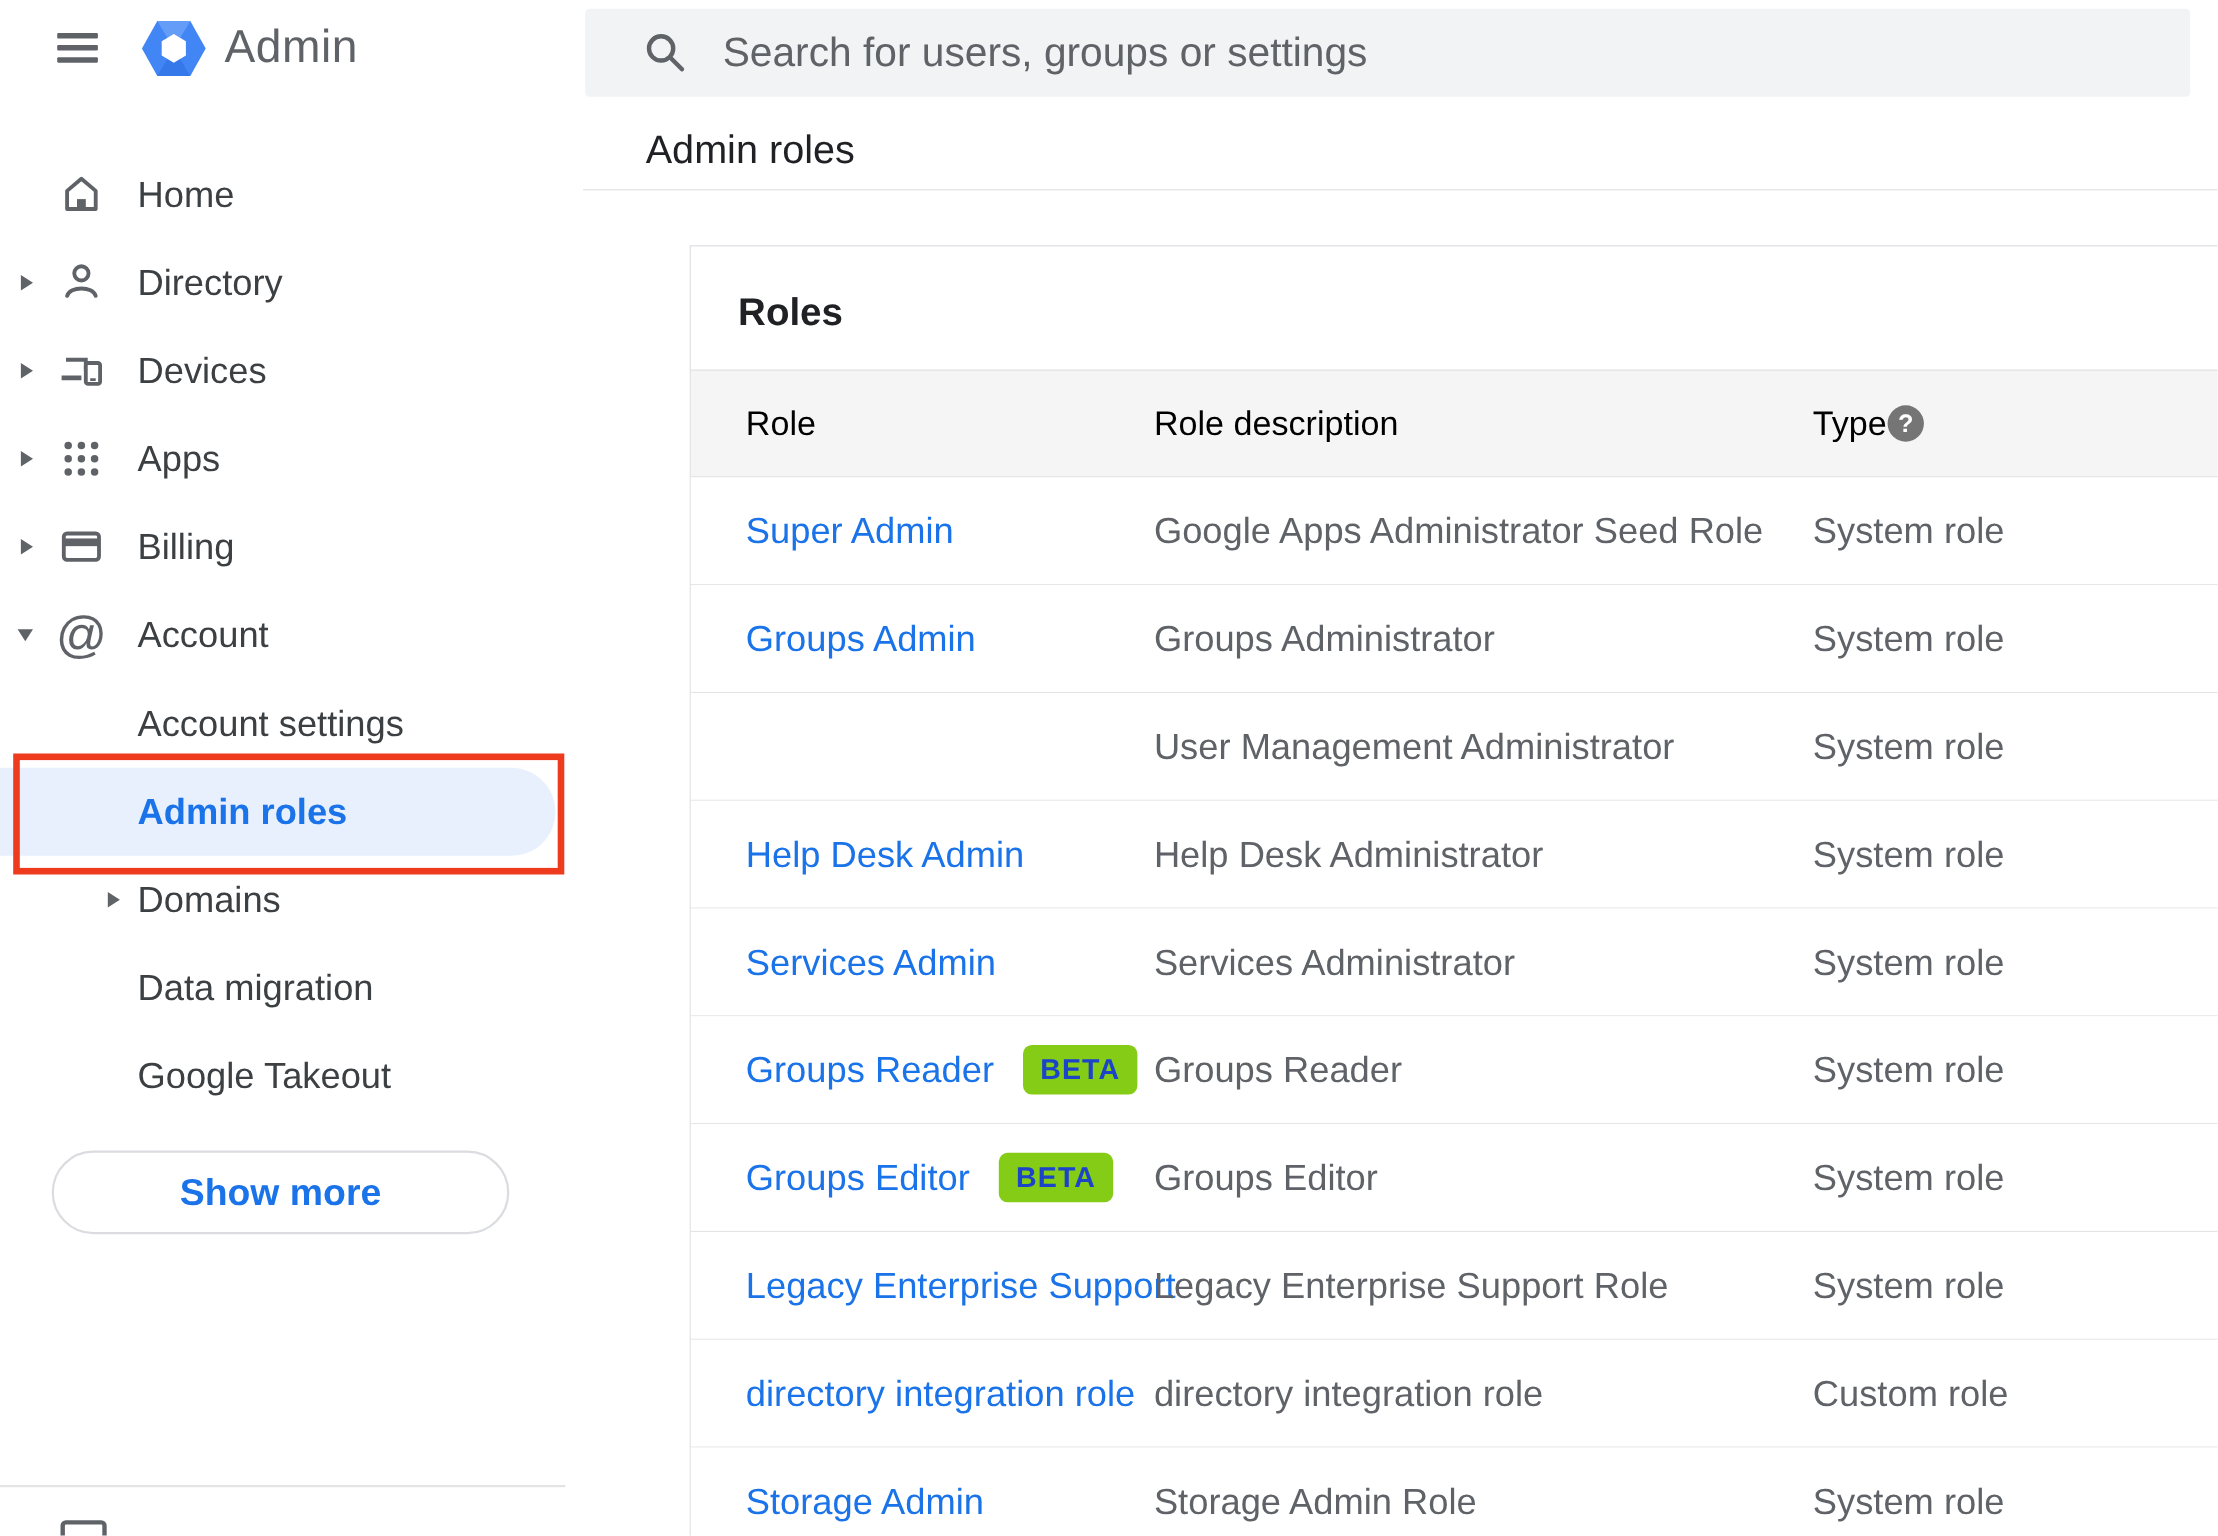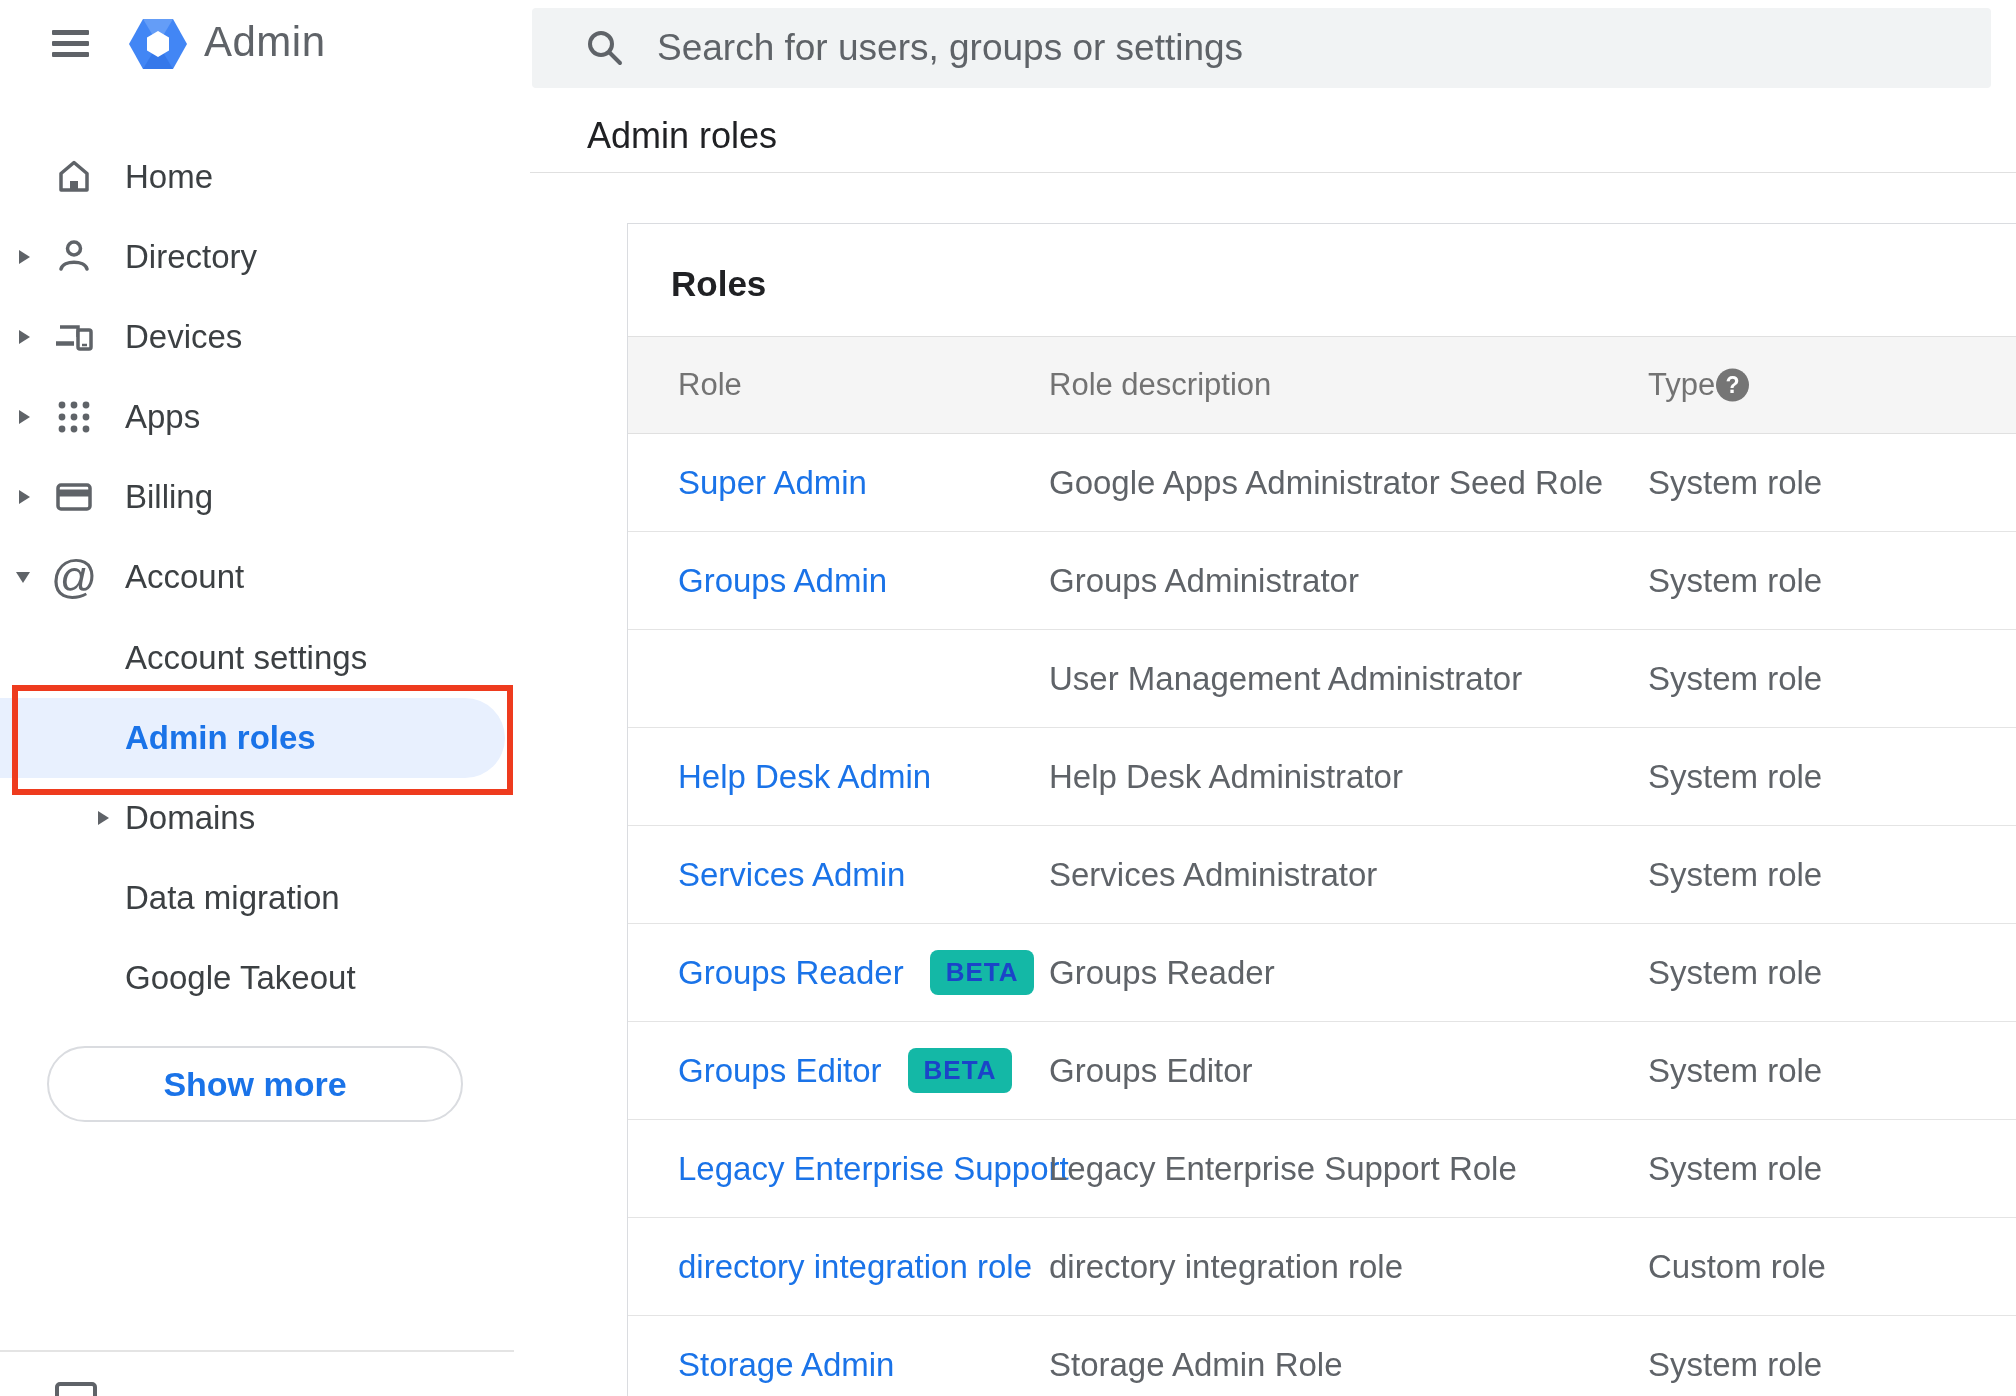--- a/index.html
+++ b/index.html
@@ -55,27 +55,27 @@
     font-size:35px;font-weight:bold;color:#202124;}
   .create-link{position:absolute;left:181px;top:0;height:112px;display:flex;align-items:center;
     font-size:33px;color:#1a73e8;cursor:pointer;text-decoration:none;}
   .thead{position:relative;height:98px;background:#f5f5f5;
     border-top:1px solid #e0e0e0;border-bottom:1px solid #e0e0e0;box-sizing:border-box;}
   .trow{position:relative;height:98px;border-bottom:1px solid #e4e4e4;box-sizing:border-box;background:#fff;}
   .cell{position:absolute;top:0;height:100%;display:flex;align-items:center;white-space:nowrap;}
   .c-role{left:50px;}
   .c-desc{left:421px;}
   .c-type{left:1020px;}
-  .th-label{font-size:31px;color:#737373;}
+  .th-label{font-size:31px;color:#000000;}
   .help-circle{position:absolute;left:1088px;top:50%;transform:translateY(-50%);
     width:33px;height:33px;border-radius:50%;background:#757575;color:#fff;
     font-size:23px;font-weight:bold;display:flex;align-items:center;justify-content:center;cursor:pointer;}
   .role-link{font-size:33px;color:#1a73e8;text-decoration:none;cursor:pointer;}
   .cell-text{font-size:33px;color:#5f6368;}
-  .beta-badge{margin-left:26px;background:#14b8a6;color:#1b44c8;font-size:26px;font-weight:bold;
+  .beta-badge{margin-left:26px;background:#84cc16;color:#1b44c8;font-size:26px;font-weight:bold;
     letter-spacing:1px;padding:7px 16px;border-radius:8px;}
 </style>
 </head>
 <body>
 
 <div class="hamburger">
     <i></i>
     <i></i>
     <i></i>
   </div>

